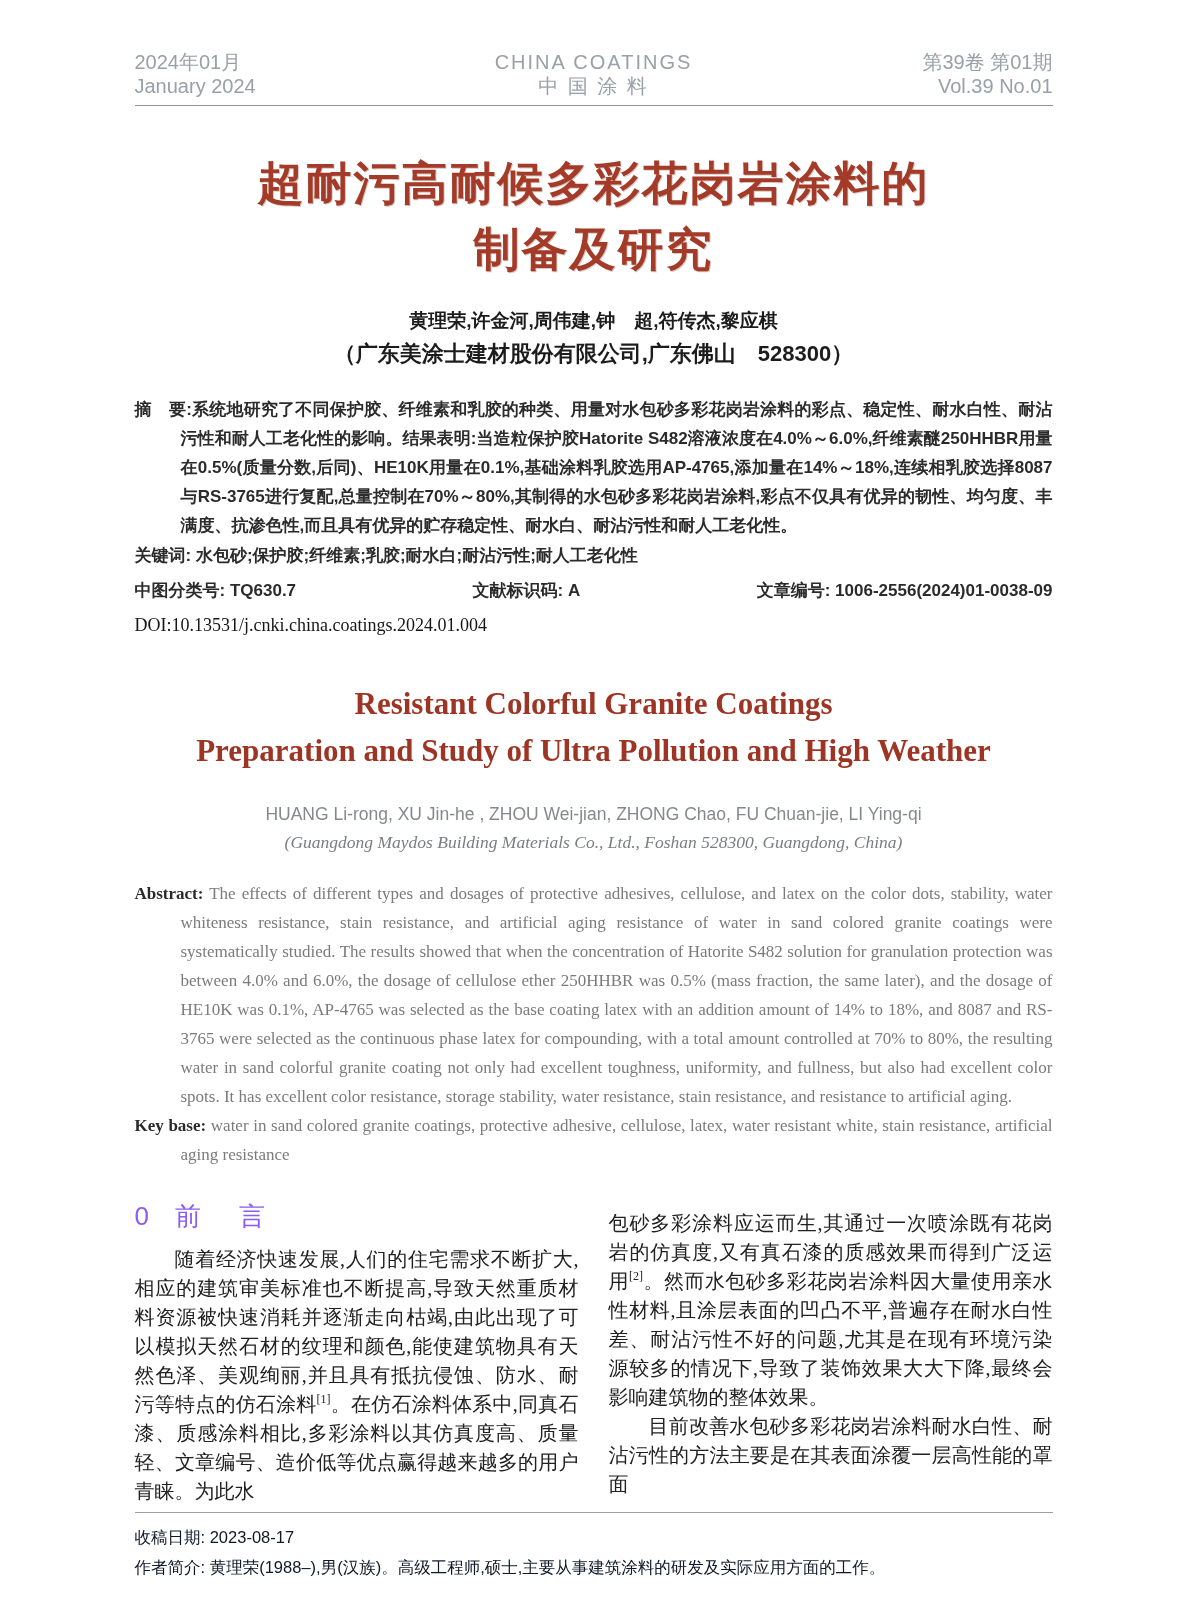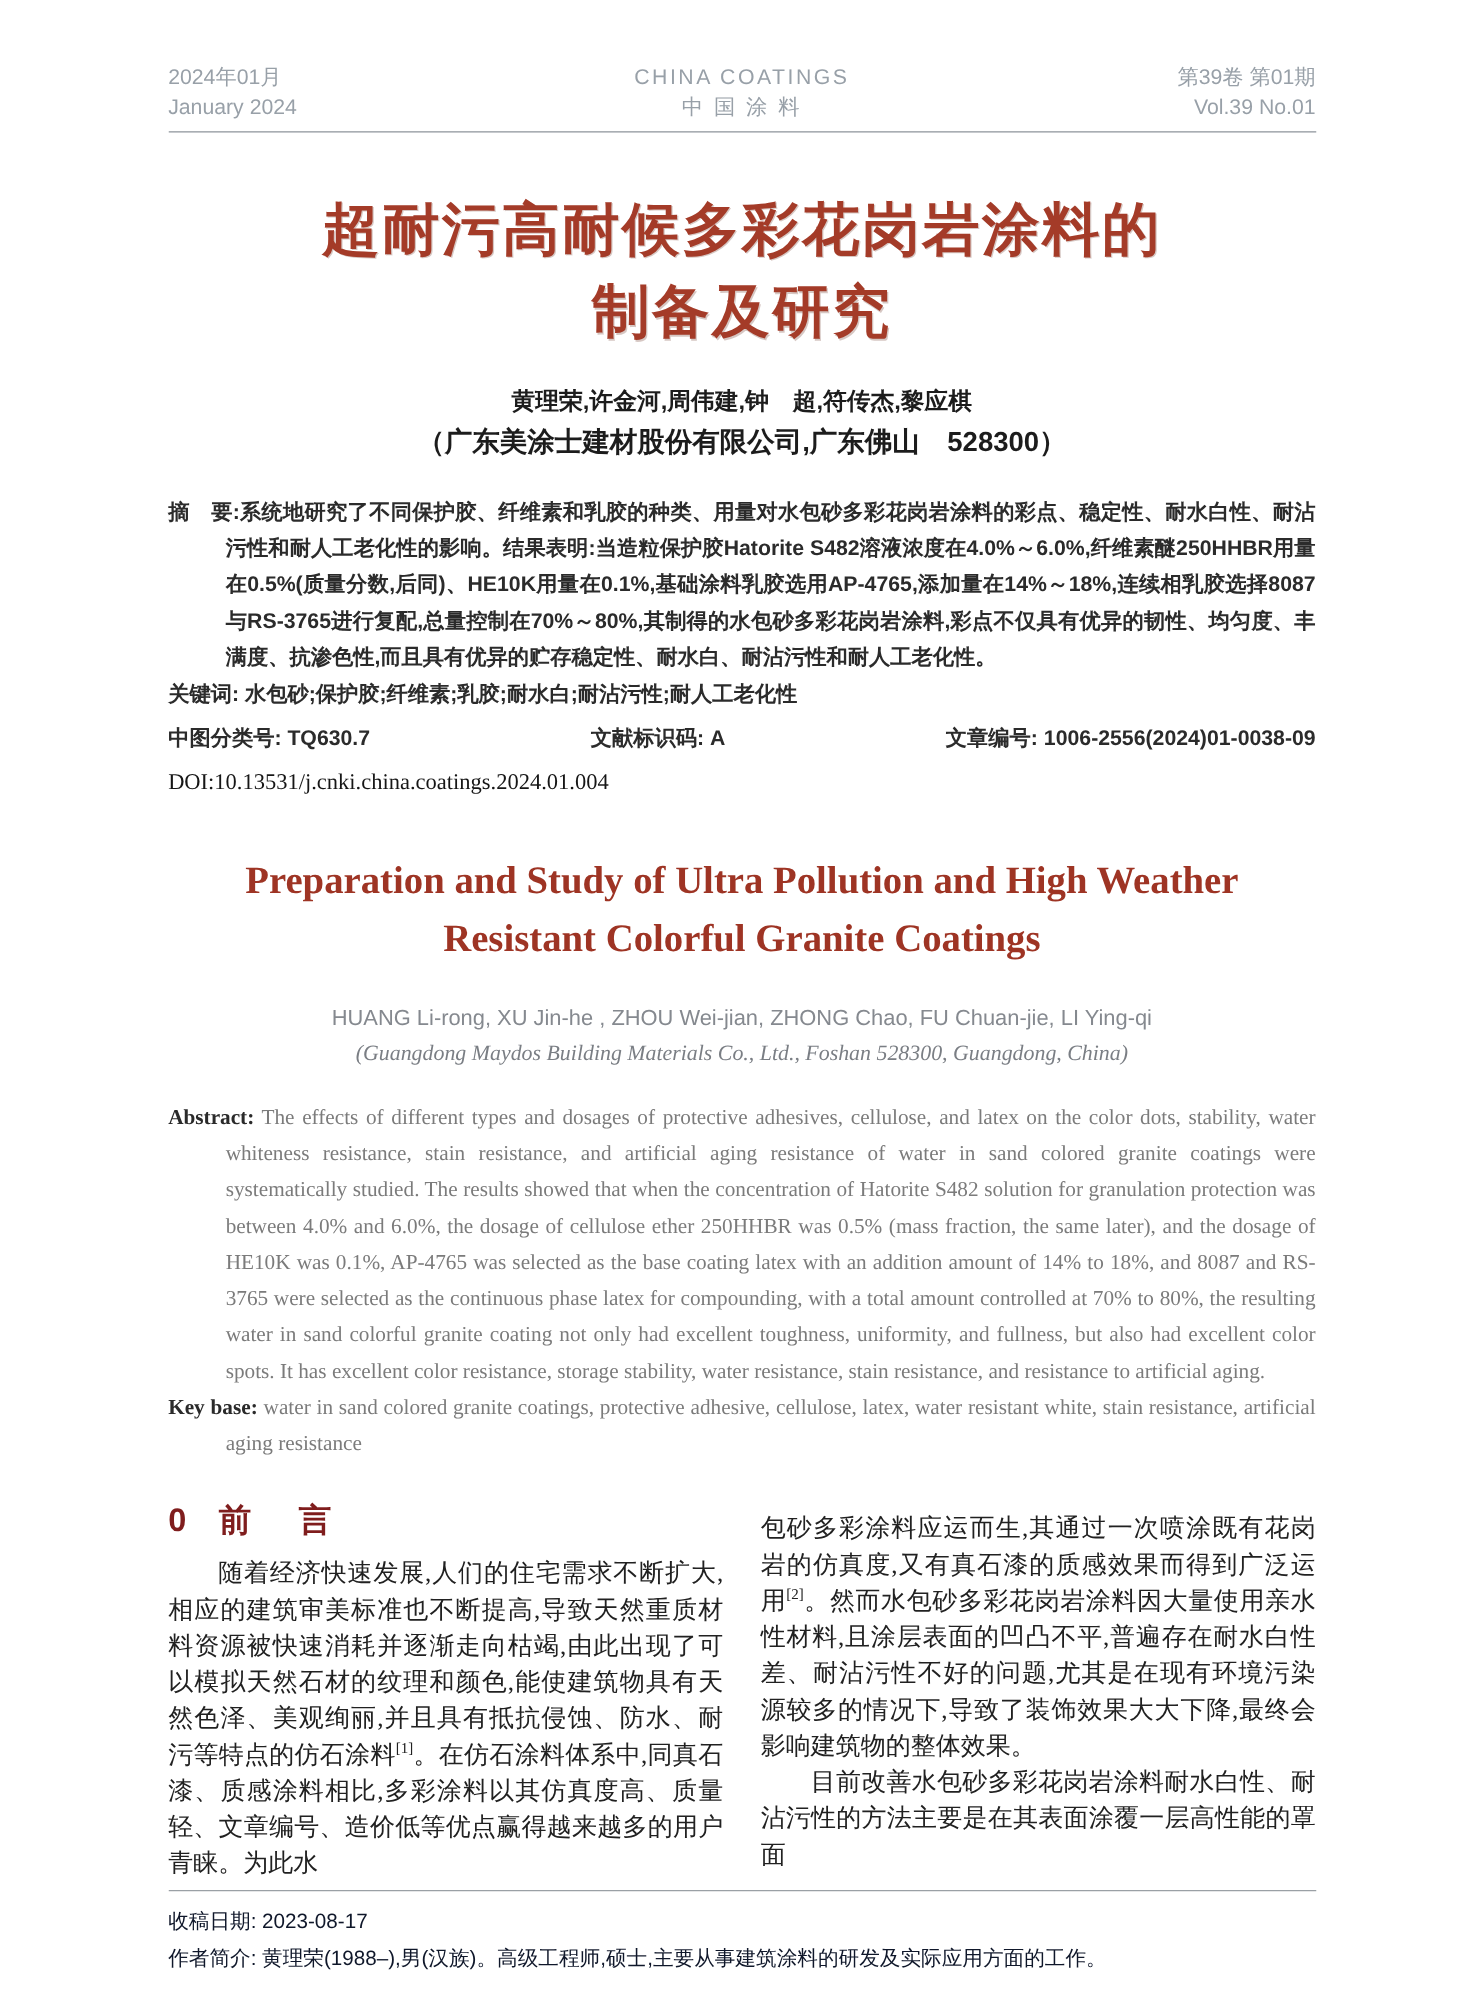--- a/index.html
+++ b/index.html
@@ -8,21 +8,21 @@
     width: 1187px; height: 1600px;
     overflow: hidden;
     font-family: "Liberation Sans", "DejaVu Sans", sans-serif;
     color: #222;
   }
   .page { width: 918px; margin: 0 auto; padding-top: 50px; }
 
   
   .jheader {
     display: flex; justify-content: space-between; align-items: flex-end;
-    color: #98a0a8; font-size: 17px; line-height: 24px;
+    color: #98a0a8; font-size: 20px; line-height: 24px;
     border-bottom: 1.5px solid #8d949b; padding-bottom: 7px; gap: 28px;
   }
   .jheader .cell { white-space: nowrap; }
   .jheader .c-left  { text-align: left;  width: 260px; }
   .jheader .c-mid   { text-align: center; flex: 1; letter-spacing: 2px; }
   .jheader .c-right { text-align: right; width: 260px; }
 
   
   .title-zh {
     margin-top: 44px; text-align: center;
@@ -75,21 +75,21 @@
     text-align: justify; padding-left: 46px;
   }
   .abs-en { margin-top: 26px; }
   .abs-en .hang, .kw-en .hang { margin-left: -46px; font-weight: bold; color: #2a2a2a; }
 
   
   .body-cols { margin-top: 30px; display: flex; gap: 30px; }
   .col { flex: 1; font-family: "Liberation Serif", "DejaVu Serif", serif;
          font-size: 20px; line-height: 29px; color: #212121; text-align: justify; }
   .sec-head { font-family: "Liberation Sans", "DejaVu Sans", sans-serif;
-              color: #7f1d1d; font-weight: bold; font-size: 26px; line-height: 34px;
+              color: #8b5cf6; font-weight: normal; font-size: 26px; line-height: 34px;
               margin-bottom: 12px; }
   .sec-head .num { margin-right: 26px; }
   .sec-head .ttl { letter-spacing: 6px; }
   .col p.indent { text-indent: 2em; }
   .col-right { padding-top: 10px; }
   sup.ref { font-size: 12px; line-height: 0; }
 
   
   .footnote {
     margin-top: 6px; border-top: 1px solid #9aa0a5; padding-top: 9px;
@@ -140,22 +140,22 @@
     </div>
     <div>
       <span>文章编号:</span>
       <span>1006-2556(2024)01-0038-09</span>
     </div>
   </div>
 
   <div class="doi">DOI:10.13531/j.cnki.china.coatings.2024.01.004</div>
 
   <h2 class="title-en">
+    <div>Resistant Colorful Granite Coatings</div>
     <div>Preparation and Study of Ultra Pollution and High Weather</div>
-    <div>Resistant Colorful Granite Coatings</div>
   </h2>
 
   <div class="authors-en">HUANG Li-rong, XU Jin-he , ZHOU Wei-jian, ZHONG Chao, FU Chuan-jie, LI Ying-qi</div>
   <div class="affil-en">(Guangdong Maydos Building Materials Co., Ltd., Foshan 528300, Guangdong, China)</div>
 
   <p class="abs-en"><span class="hang">Abstract:</span>
     <span>The effects of different types and dosages of protective adhesives, cellulose, and latex on the color dots, stability, water whiteness resistance, stain resistance, and artificial aging resistance of water in sand colored granite coatings were systematically studied. The results showed that when the concentration of Hatorite S482 solution for granulation protection was between 4.0% and 6.0%, the dosage of cellulose ether 250HHBR was 0.5% (mass fraction, the same later), and the dosage of HE10K was 0.1%, AP-4765 was selected as the base coating latex with an addition amount of 14% to 18%, and 8087 and RS-3765 were selected as the continuous phase latex for compounding, with a total amount controlled at 70% to 80%, the resulting water in sand colorful granite coating not only had excellent toughness, uniformity, and fullness, but also had excellent color spots. It has excellent color resistance, storage stability, water resistance, stain resistance, and resistance to artificial aging.</span></p>
 
   <p class="kw-en"><span class="hang">Key base:</span>
     <span>water in sand colored granite coatings, protective adhesive, cellulose, latex, water resistant white, stain resistance, artificial aging resistance</span></p>

